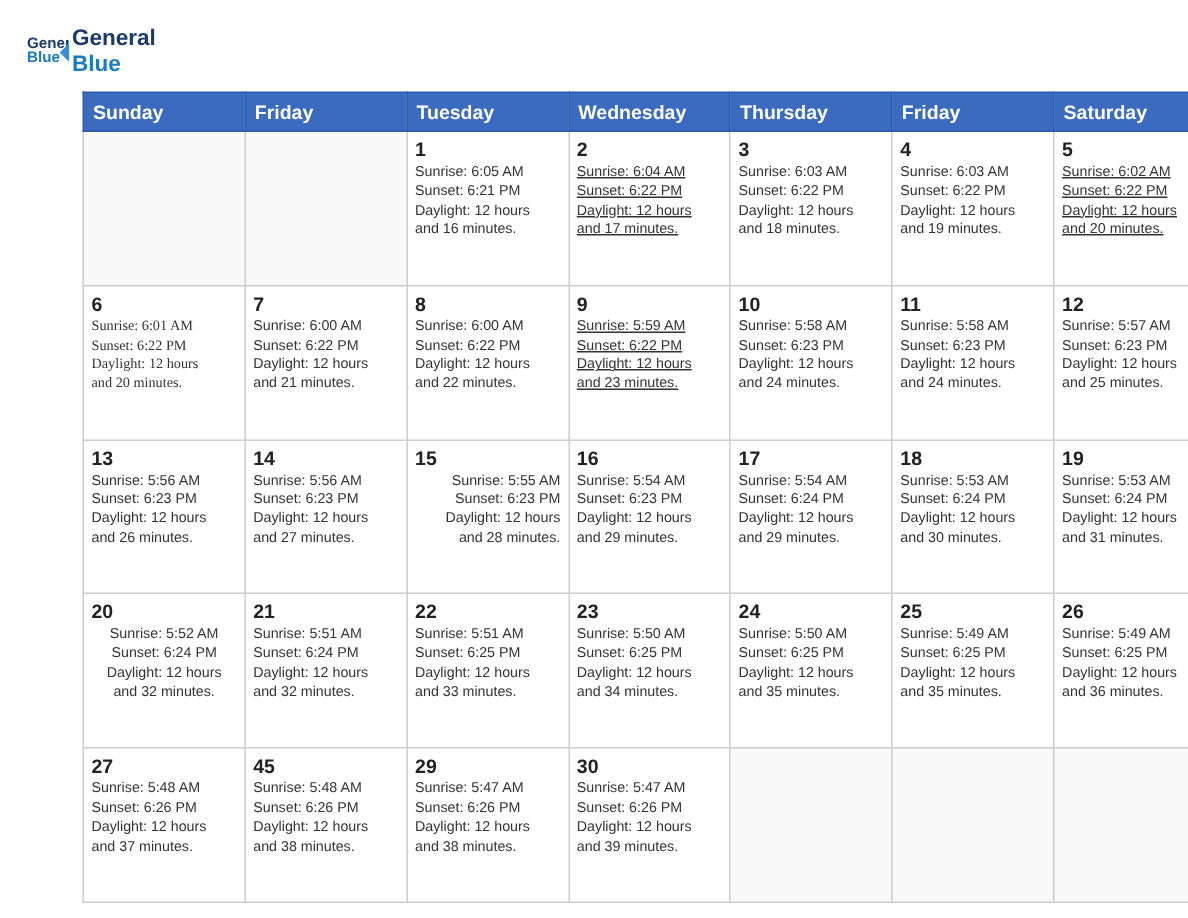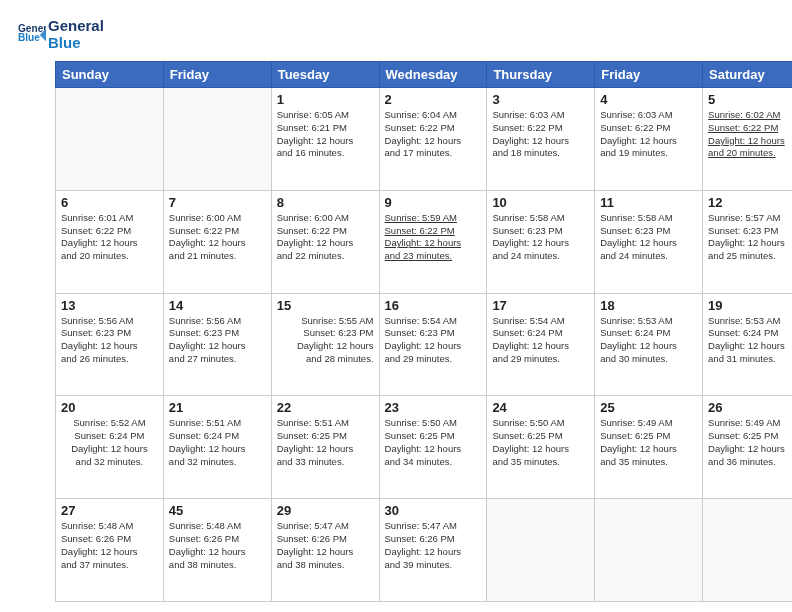--- a/index.html
+++ b/index.html
@@ -121,21 +121,21 @@
           <td class="empty-cell"></td>
           <td>
             <span class="day-num">1</span>
             <div class="cell-info" style="white-space: pre-line;">Sunrise: 6:05 AM
 Sunset: 6:21 PM
 Daylight: 12 hours
 and 16 minutes.</div>
           </td>
           <td>
             <span class="day-num">2</span>
-            <div class="cell-info" style="white-space: pre-line;">Sunrise: 6:04 AM
+            <div class="cell-info" style="white-space: pre-line; text-decoration: underline;">Sunrise: 6:04 AM
 Sunset: 6:22 PM
 Daylight: 12 hours
 and 17 minutes.</div>
           </td>
           <td>
             <span class="day-num">3</span>
             <div class="cell-info" style="white-space: pre-line;">Sunrise: 6:03 AM
 Sunset: 6:22 PM
 Daylight: 12 hours
 and 18 minutes.</div>
@@ -151,21 +151,21 @@
             <span class="day-num">5</span>
             <div class="cell-info" style="white-space: pre-line; text-decoration: underline;">Sunrise: 6:02 AM
 Sunset: 6:22 PM
 Daylight: 12 hours
 and 20 minutes.</div>
           </td>
         </tr>
         <tr>
           <td>
             <span class="day-num">6</span>
-            <div class="cell-info" style="white-space: pre-line;">Sunrise: 6:01 AM
+            <div class="cell-info" style="white-space: pre-line; font-family: Liberation Serif, serif;">Sunrise: 6:01 AM
 Sunset: 6:22 PM
 Daylight: 12 hours
 and 20 minutes.</div>
           </td>
           <td>
             <span class="day-num">7</span>
             <div class="cell-info" style="white-space: pre-line;">Sunrise: 6:00 AM
 Sunset: 6:22 PM
 Daylight: 12 hours
 and 21 minutes.</div>

